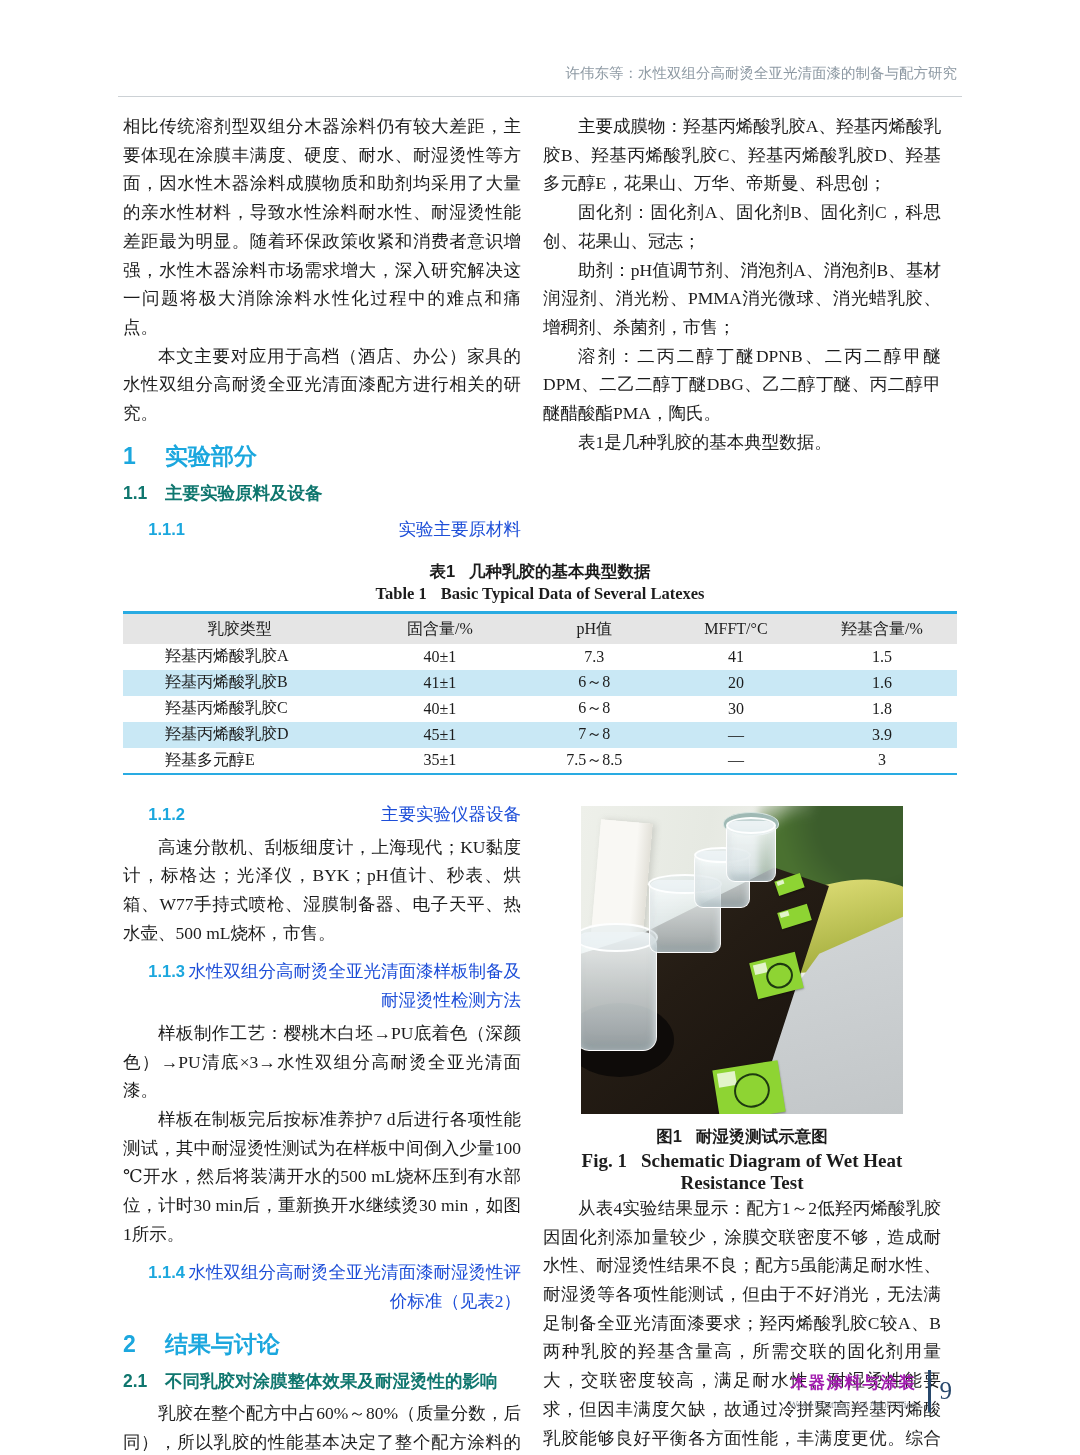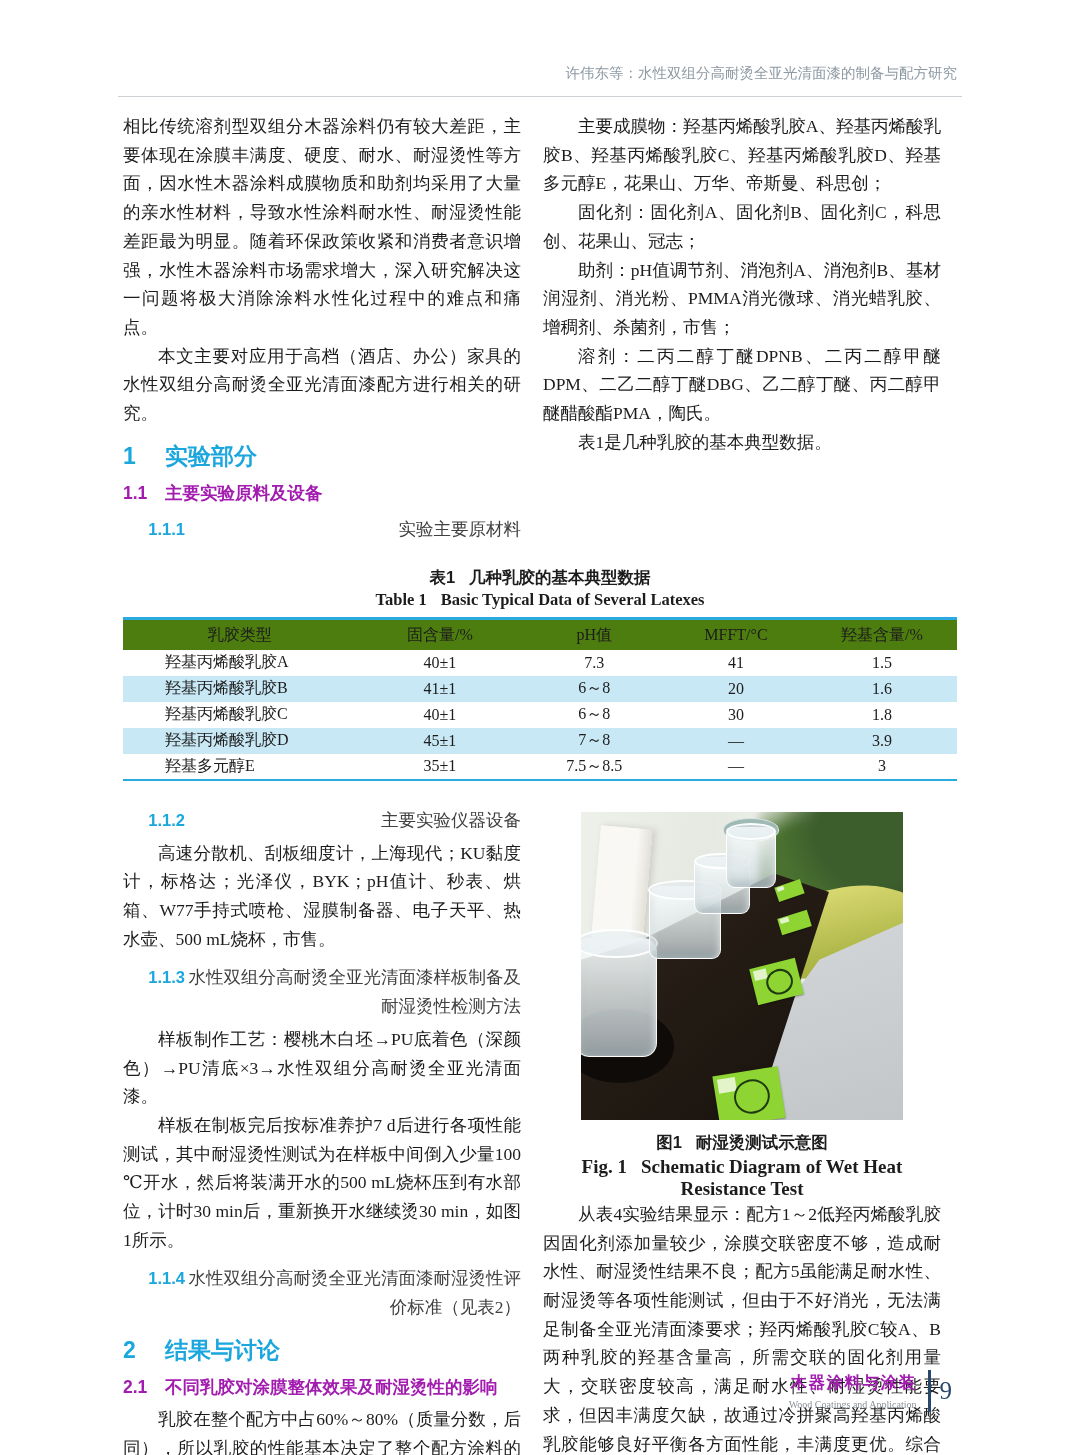--- a/index.html
+++ b/index.html
@@ -24,36 +24,36 @@
   p.body { font-size:17.5px; line-height:28.7px; text-align:justify; margin:0; }
   p.indent { text-indent:2em; }
 
   
   .h1s { display:flex; align-items:baseline; margin:13px 0 9px;
          font-family:"Liberation Sans","DejaVu Sans",sans-serif;
          font-weight:bold; font-size:23px; color:#1ba7de; }
   .h1s .num { width:42px; flex:none; }
   .h2s { display:flex; align-items:baseline; margin:7px 0 6px;
          font-family:"Liberation Sans","DejaVu Sans",sans-serif;
-         font-weight:bold; font-size:17.5px; color:#a21caf; }
+         font-weight:bold; font-size:17.5px; color:#0f766e; }
   .h2s .num { width:42px; flex:none; }
   .h3s { display:flex; margin:10px 0 4px; font-size:17.5px; line-height:28.7px;text-align:right; }
   .h3s .num { width:62px; flex:none; color:#1ba7de; font-weight:bold;
               font-family:"Liberation Sans","DejaVu Sans",sans-serif; font-size:16.5px; }
-  .h3s .title { flex:1; color:#404040; }
-
-  
-  .table-block { margin-top:20px; }
+  .h3s .title { flex:1; color:#1d4ed8; }
+
+  
+  .table-block { margin-top:14px; }
   .tbl-cap-cn { text-align:center; font-size:16.5px; font-weight:bold;
                 font-family:"Liberation Sans","DejaVu Sans",sans-serif; }
   .tbl-cap-cn .gap, .tbl-cap-en .gap { display:inline-block; width:14px; }
   .tbl-cap-en { text-align:center; font-size:16.5px; font-weight:bold; margin:1px 0 7px; }
   table.latex { width:100%; border-collapse:collapse; font-size:16px;
                 border-top:3px solid #29abe2; border-bottom:2px solid #29abe2; }
-  table.latex thead tr { background:#4d7c0f; height:31px; }
+  table.latex thead tr { background:#e5e5e5; height:31px; }
   table.latex tbody tr { height:26px; }
   table.latex tbody tr.stripe { background:#c9e8f5; }
   table.latex th { font-weight:normal; text-align:center; padding:0; }
   table.latex td { text-align:center; padding:0; }
   table.latex td.c0 { text-align:left; padding-left:42px; }
   table.latex col.w0 { width:28%; } table.latex col.w1 { width:20%; }
   table.latex col.w2 { width:17%; } table.latex col.w3 { width:17%; }
   table.latex col.w4 { width:18%; }
 
   .bottom { margin-top:15px; }

